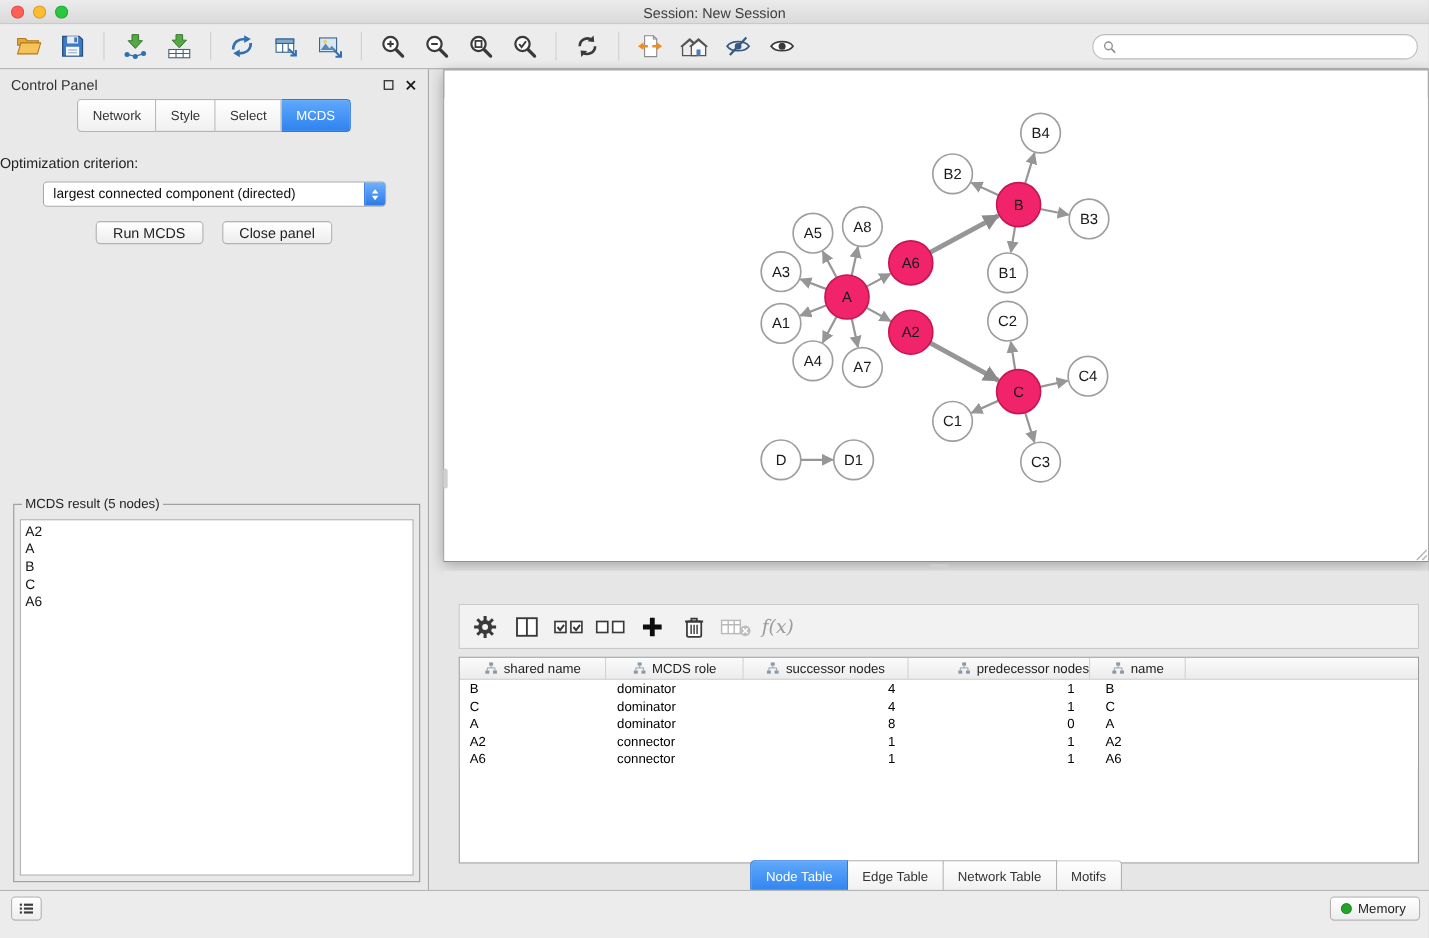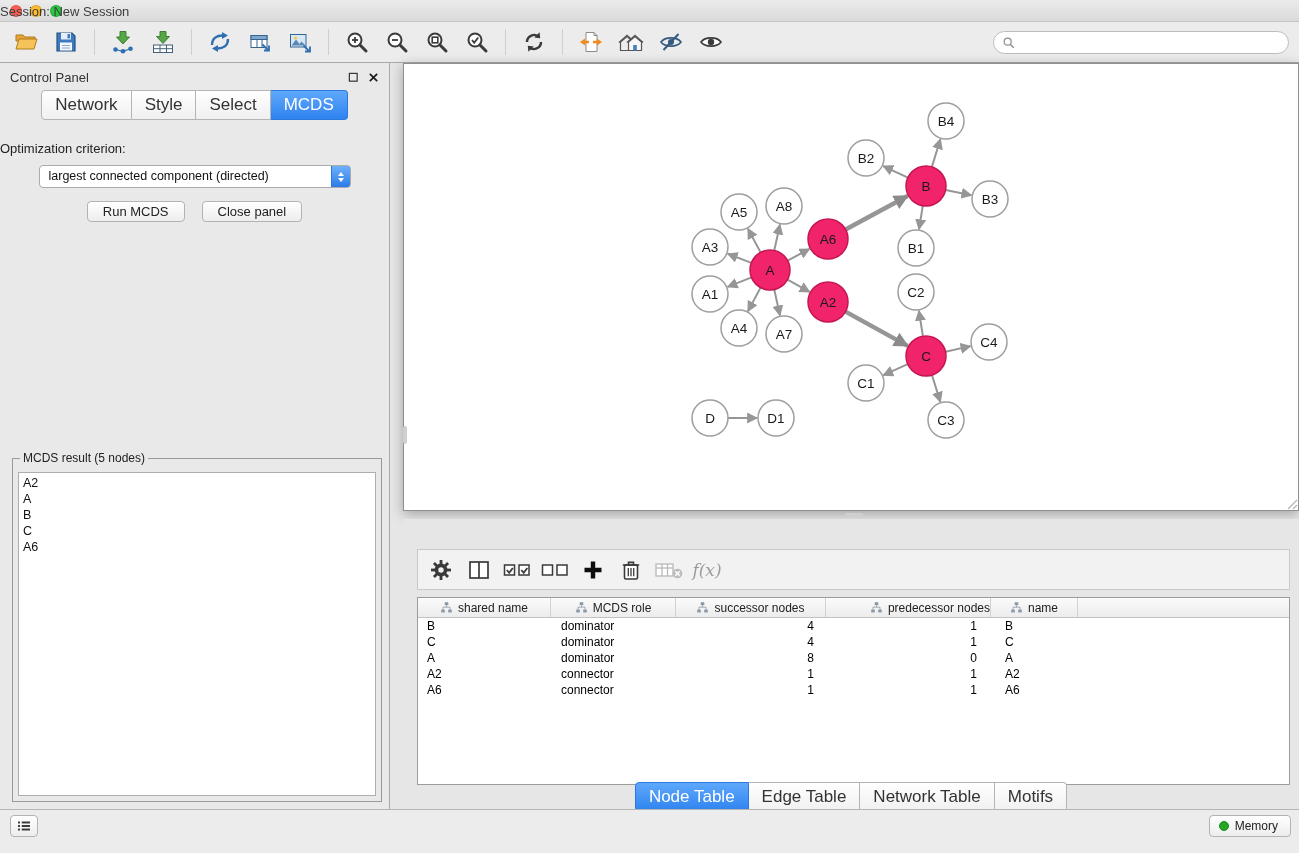--- a/index.html
+++ b/index.html
@@ -5,36 +5,36 @@
   *{box-sizing:border-box;margin:0;padding:0}
   html,body{background:#888}
   body{font-family:"Liberation Sans",sans-serif}
   .app{position:relative;width:1299px;height:853px;background:#e6e6e6;overflow:hidden;color:#222;font-size:13px}
 
   
   .titlebar{position:absolute;left:0;top:0;right:0;height:22px;background:linear-gradient(#ebebeb,#dadada);border-bottom:1px solid #c6c6c6}
   .traffic{position:absolute;left:10px;top:5px;display:flex;gap:8px}
   .tl{width:12px;height:12px;border-radius:50%;display:inline-block;border:1px solid rgba(0,0,0,.15)}
   .tl.red{background:#ff5f57}.tl.yellow{background:#febc2e}.tl.green{background:#28c840}
-  .window-title{position:absolute;left:0;right:0;top:4px;text-align:left;font-size:13px;color:#3d3d3d}
+  .window-title{position:absolute;left:0;right:0;top:4px;text-align:center;font-size:13px;color:#3d3d3d}
 
   
   .toolbar{position:absolute;left:0;top:22px;right:0;height:41px;background:#ececec;border-bottom:1px solid #a9a9a9;display:flex;align-items:center;padding-left:6px}
   .tb-icons{display:flex;align-items:center;height:100%}
   .tb-btn{width:40px;height:34px;background:none;border:none;display:flex;align-items:center;justify-content:center;cursor:pointer}
   .tb-sep{width:1px;height:26px;background:#cfcfcf;margin:0 8px}
   .searchbox{position:absolute;right:10px;top:9px;width:296px;height:23px;background:#fff;border:1px solid #bdbdbd;border-radius:12px;display:flex;align-items:center;padding:0 8px;gap:5px}
   .searchbox input{border:none;outline:none;flex:1;font-size:12px;background:transparent;font-family:"Liberation Sans",sans-serif}
 
   
   .panel-title{font-size:13px;color:#333}
   .panel-ctrls{position:absolute;right:9px;display:flex;gap:7px;align-items:center}
   .panel-btn{width:13px;height:13px;background:none;border:none;padding:0;cursor:pointer;display:flex;align-items:center;justify-content:center}
   .seg-tabs{display:flex;justify-content:center}
-  .seg-tab{height:22px;padding:14px 13px;background:linear-gradient(#ffffff,#f0f0f0);border:1px solid #b4b4b4;border-left:none;font-size:17px;display:flex;align-items:center;color:#333;cursor:pointer}
+  .seg-tab{height:22px;padding:14px 13px;background:linear-gradient(#ffffff,#f0f0f0);border:1px solid #b4b4b4;border-left:none;font-size:12px;display:flex;align-items:center;color:#333;cursor:pointer}
   .seg-tab:first-child{border-left:1px solid #b4b4b4;border-radius:4px 0 0 4px}
   .seg-tab:last-child{border-radius:0 4px 4px 0}
   .seg-tab.active{background:linear-gradient(#5fa8fb,#2f83f0);border-color:#2d77dd;color:#fff}
 
   
   .control-panel{position:absolute;left:0;top:63px;width:390px;bottom:33px;background:#e9e9e9;border-right:1px solid #a9a9a9}
   .cp-header{position:relative;height:27px}
   .cp-header .panel-title{position:absolute;left:10px;top:7px}
   .cp-header .panel-ctrls{top:8px}
   .opt-label{text-align:left;margin-top:21px;font-size:13px;color:#222}

